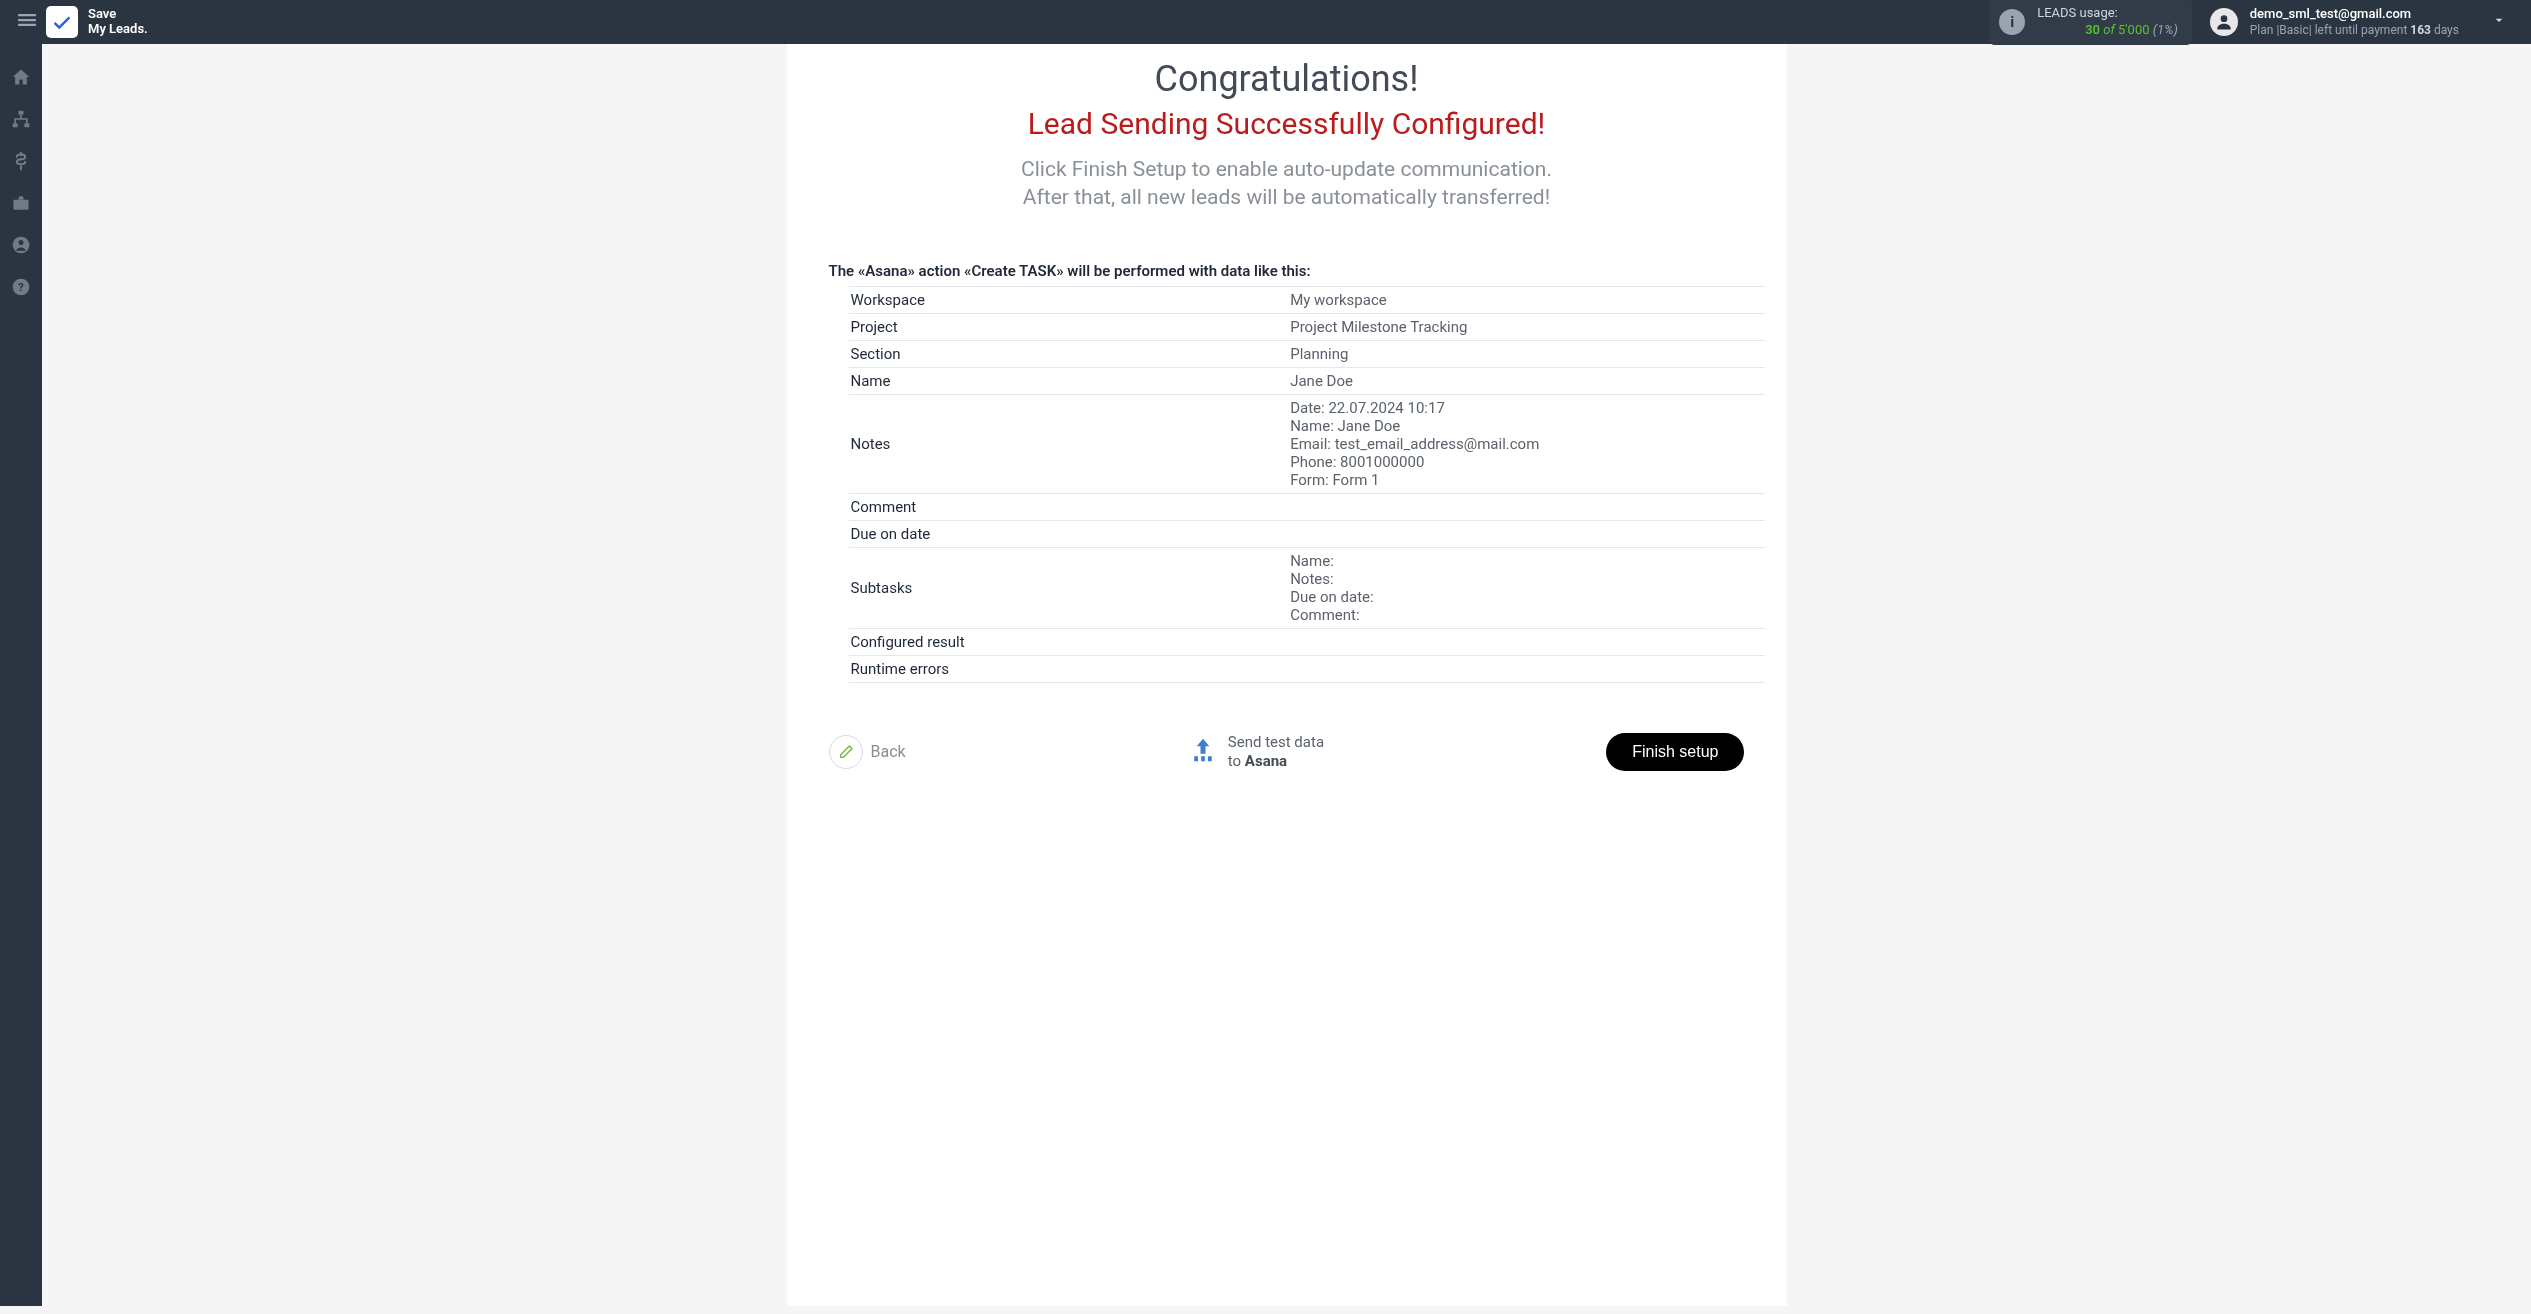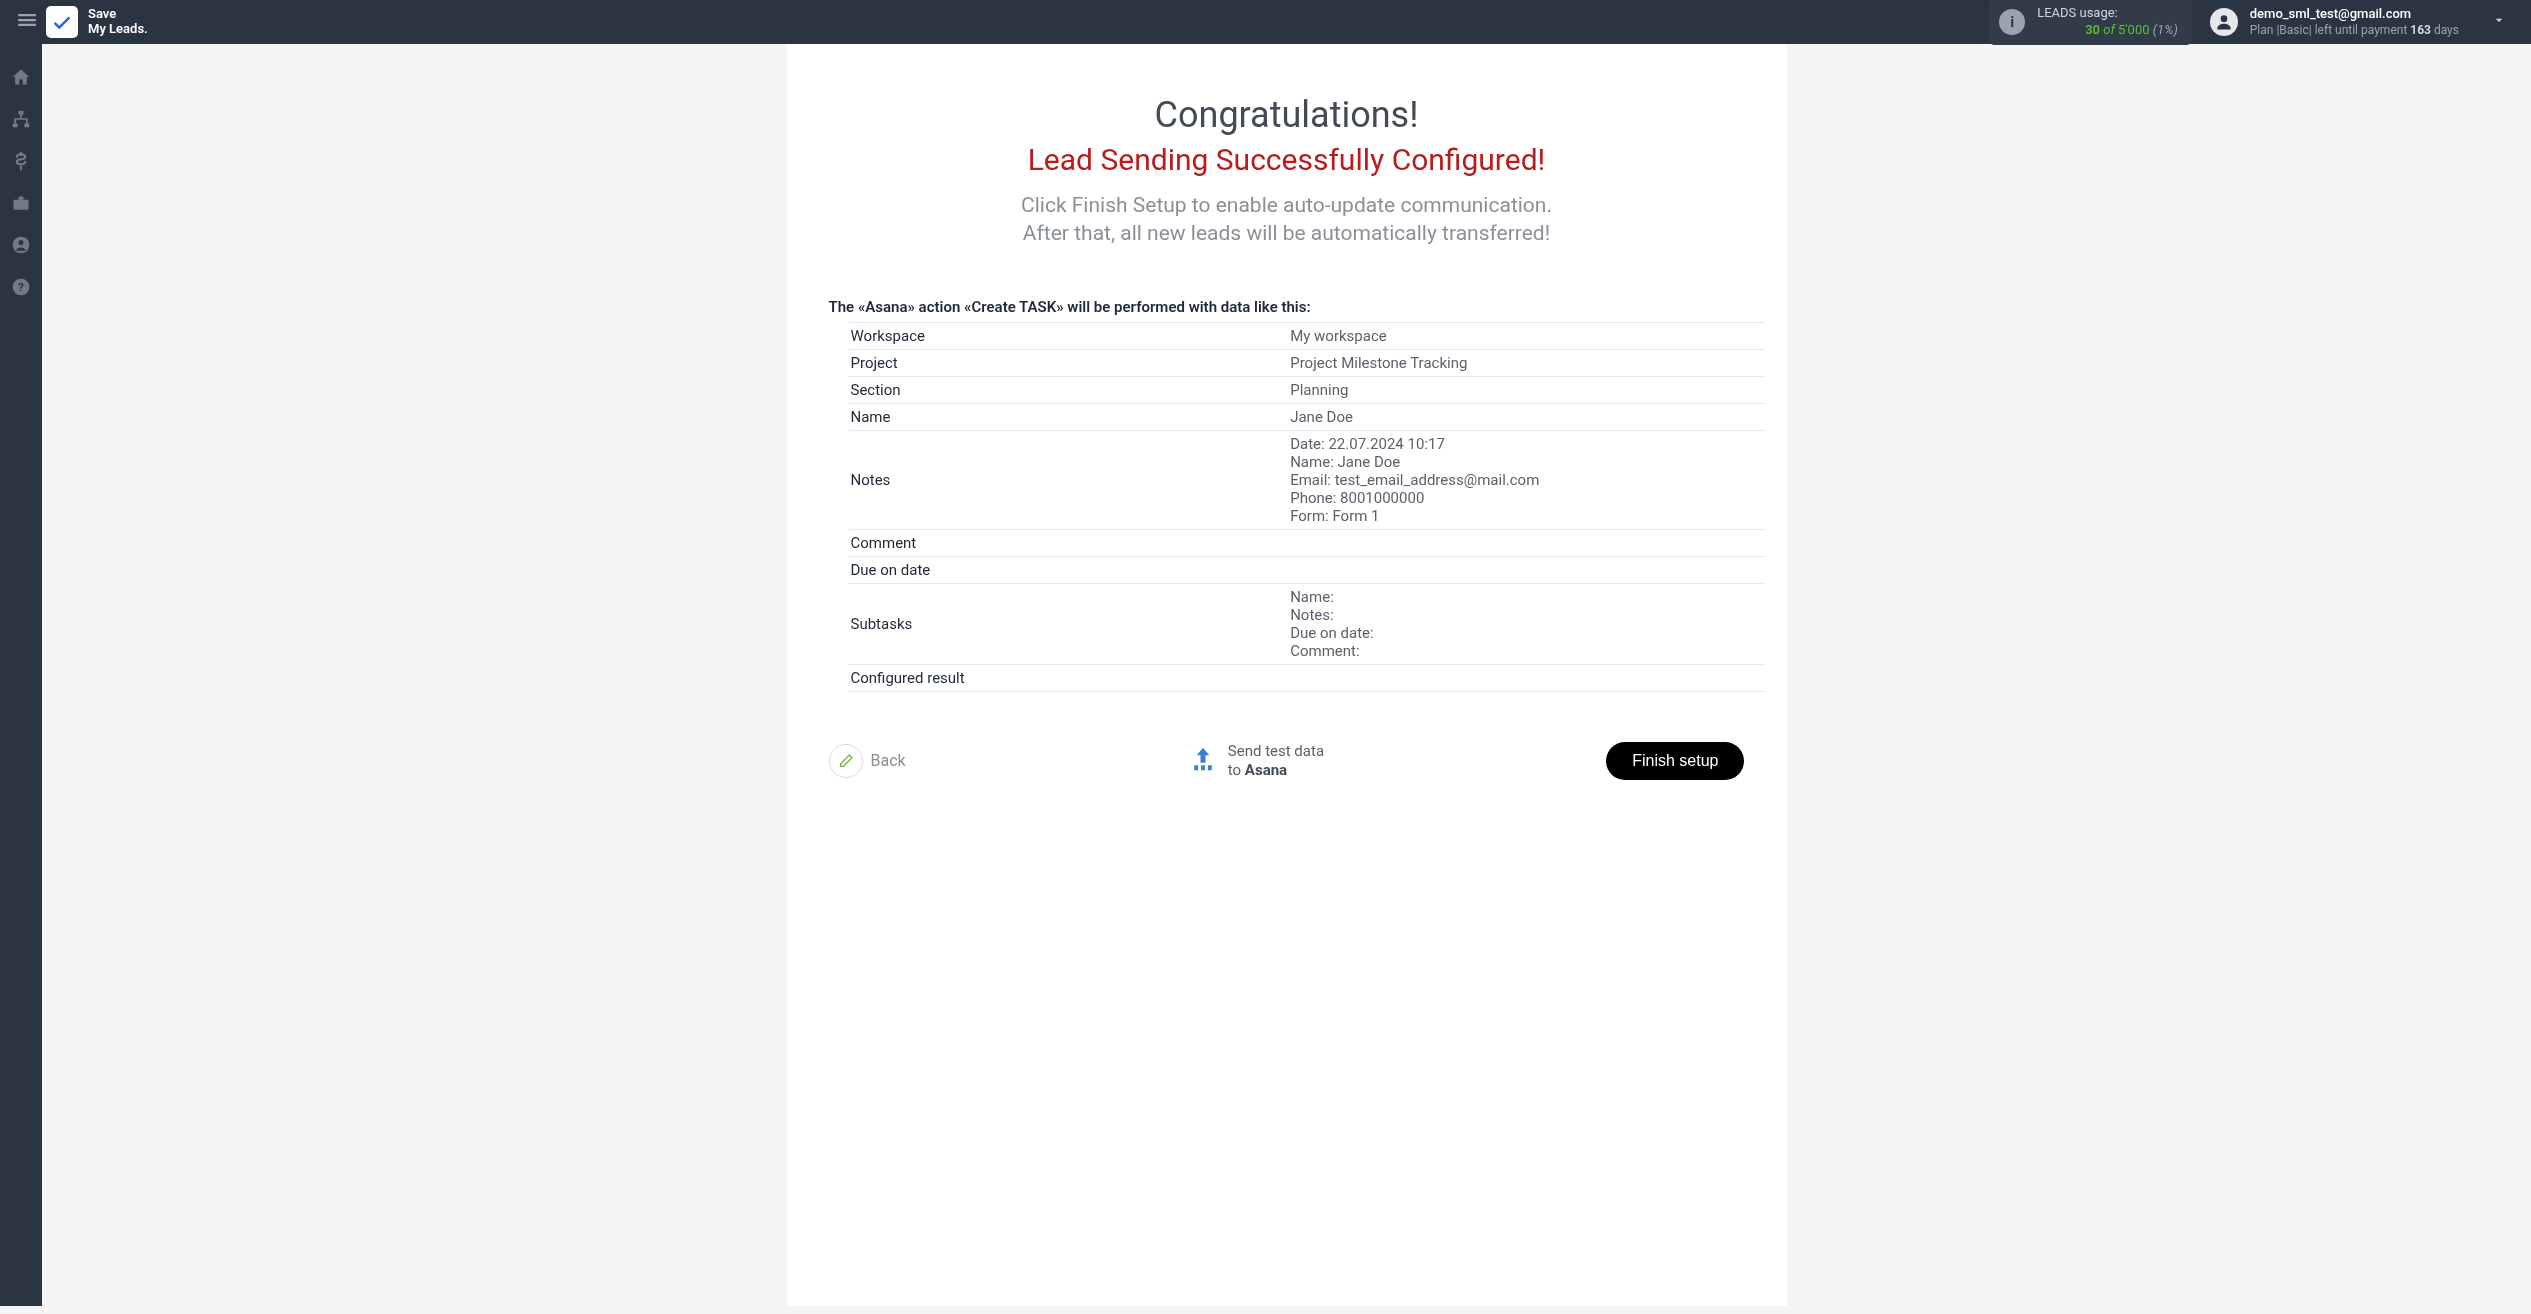--- a/index.html
+++ b/index.html
@@ -132,21 +132,20 @@
       width: 1000px;
       max-width: 100%;
       padding: 14px 42px 40px;
     }
     .congrats {
       text-align: center;
       font-size: 36px;
       color: #434b56;
       font-weight: 400;
       margin-bottom: 6px;
-      margin-top: 36px;
     }
     .success {
       text-align: center;
       font-size: 30px;
       color: #b91c1c;
       font-weight: 400;
       margin-bottom: 14px;
     }
     .instruct {
       text-align: center;
@@ -359,20 +358,24 @@
             </tr>
             <tr>
               <td>Subtasks</td>
               <td class="multi-line">Name:
 Notes:
 Due on date:
 Comment:</td>
             </tr>
             <tr>
               <td>Configured result</td>
+              <td></td>
+            </tr>
+            <tr>
+              <td>Runtime errors</td>
               <td></td>
             </tr>
           </tbody>
       </table>
       <div class="actions">
         <div class="back-btn">
           <div class="back-circle">
             <svg width="16" height="16" viewBox="0 0 24 24" fill="none" stroke="#6db838" stroke-width="2">
                 <path d="M17 3l4 4L8 20H4v-4z"></path>
               </svg>

